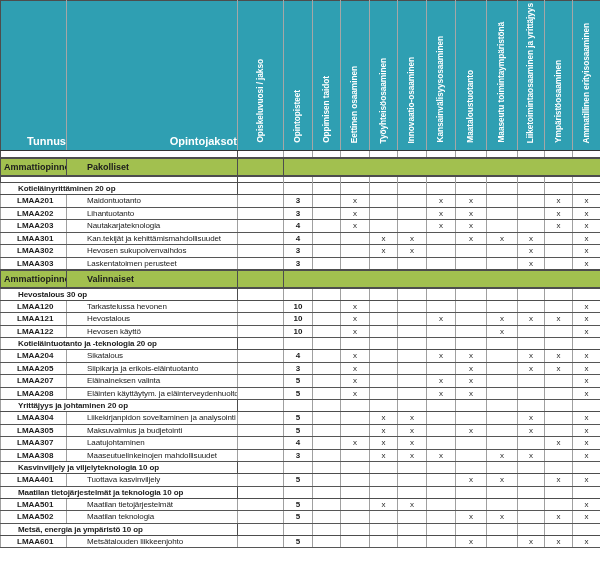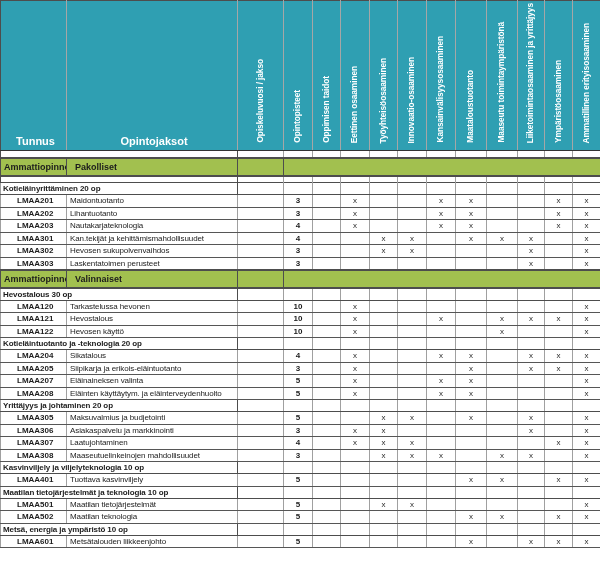--- a/index.html
+++ b/index.html
@@ -13,47 +13,47 @@
   *{box-sizing:border-box;}
   html,body{margin:0;padding:0;background:#fff;}
   body{font-family:"Liberation Sans", sans-serif;color:var(--body-text);}
   .wrap{width:600px;height:576px;overflow:hidden;background:#fff;}
   table{border-collapse:collapse;table-layout:fixed;width:600px;border:1px solid var(--grid-dark);}
   td,th{padding:0;margin:0;overflow:hidden;white-space:nowrap;vertical-align:middle;
         font-size:8px;color:var(--body-text);}
   
   tr.header th{background:var(--header-teal);height:150px;vertical-align:bottom;
                border-right:1px solid rgba(0,0,0,0.35);border-bottom:1px solid #333;}
-  th.h-left{color:var(--header-text);font-weight:bold;font-size:11px;text-align:center;
+  th.h-left{color:var(--header-text);font-weight:bold;font-size:11px;text-align:right;
             padding:0 0 3px 4px;}
   th.h-rot{text-align:center;}
   .rotlab{display:inline-block;writing-mode:vertical-rl;transform:rotate(180deg);
           color:var(--header-text);font-weight:bold;font-size:8.4px;line-height:9.6px;
           max-height:146px;margin-bottom:5px;white-space:normal;letter-spacing:-0.1px;
           text-align:left;}
   
   tr.spacer td{height:7px;border-left:1px solid var(--grid-light);
                border-right:1px solid var(--grid-light);border-top:none;border-bottom:none;}
   tr.spacer td.spl{border-left:none;border-right:1px solid var(--grid-dark);}
   
   tr.group td{background:var(--band-green);height:18px;font-weight:bold;font-size:9px;
               border-top:2px solid var(--grid-dark);border-bottom:2px solid var(--grid-dark);}
   tr.group td.gcat{padding-left:3px;border-right:1px solid var(--grid-dark);}
-  tr.group td.glbl{padding-left:8px;border-right:1px solid var(--grid-dark);}
+  tr.group td.glbl{padding-left:20px;border-right:1px solid var(--grid-dark);}
   tr.group td.gov{border-right:1px solid var(--grid-dark);}
   
   tr.section td{height:12px;border:1px solid var(--grid-light);
                 border-top:1px solid var(--grid-dark);border-bottom:1px solid var(--grid-dark);}
-  tr.section td.sectitle{font-weight:bold;padding-left:2px;letter-spacing:-0.1px;
+  tr.section td.sectitle{font-weight:bold;padding-left:17px;letter-spacing:-0.1px;
                          border-right:1px solid var(--grid-dark);}
   
   tr.course td{height:11.7px;line-height:11.5px;border:1px solid var(--grid-light);
                border-top:1px solid #565656;border-bottom:1px solid #565656;}
   td.code{font-weight:bold;padding-left:16px;}
-  td.cname{padding-left:3px;letter-spacing:-0.1px;}
+  td.cname{padding-left:20px;letter-spacing:-0.1px;}
   td.num{text-align:center;font-weight:bold;}
   td.mark{text-align:center;color:#2b2b2b;font-size:8px;}
 </style>
 </head>
 <body>
 
 <div class="wrap">
   <table>
     <colgroup>
       <col style="width:66px">
@@ -394,46 +394,46 @@
           <td class="mark"></td>
           <td class="mark"></td>
           <td class="mark"></td>
           <td class="mark"></td>
           <td class="mark"></td>
           <td class="mark"></td>
           <td class="mark"></td>
           <td class="mark"></td>
         </tr>
         <tr class="course">
+          <td class="code">LMAA304</td>
+          <td class="cname">Liikekirjanpidon soveltaminen ja analysointi</td>
+          <td class="mark"></td>
+          <td class="num">5</td>
+          <td class="mark"></td>
+          <td class="mark"></td>
+          <td class="mark">x</td>
+          <td class="mark">x</td>
+          <td class="mark"></td>
+          <td class="mark"></td>
+          <td class="mark"></td>
+          <td class="mark">x</td>
+          <td class="mark"></td>
+          <td class="mark">x</td>
+        </tr>
+        <tr class="course">
           <td class="code">LMAA305</td>
           <td class="cname">Maksuvalmius ja budjetointi</td>
           <td class="mark"></td>
           <td class="num">5</td>
           <td class="mark"></td>
           <td class="mark"></td>
           <td class="mark">x</td>
           <td class="mark">x</td>
           <td class="mark"></td>
           <td class="mark">x</td>
-          <td class="mark"></td>
-          <td class="mark">x</td>
-          <td class="mark"></td>
-          <td class="mark">x</td>
-        </tr>
-        <tr class="course">
-          <td class="code">LMAA306</td>
-          <td class="cname">Asiakaspalvelu ja markkinointi</td>
-          <td class="mark"></td>
-          <td class="num">3</td>
-          <td class="mark"></td>
-          <td class="mark">x</td>
-          <td class="mark">x</td>
-          <td class="mark"></td>
-          <td class="mark"></td>
-          <td class="mark"></td>
           <td class="mark"></td>
           <td class="mark">x</td>
           <td class="mark"></td>
           <td class="mark">x</td>
         </tr>
         <tr class="course">
           <td class="code">LMAA307</td>
           <td class="cname">Laatujohtaminen</td>
           <td class="mark"></td>
           <td class="num">4</td>

